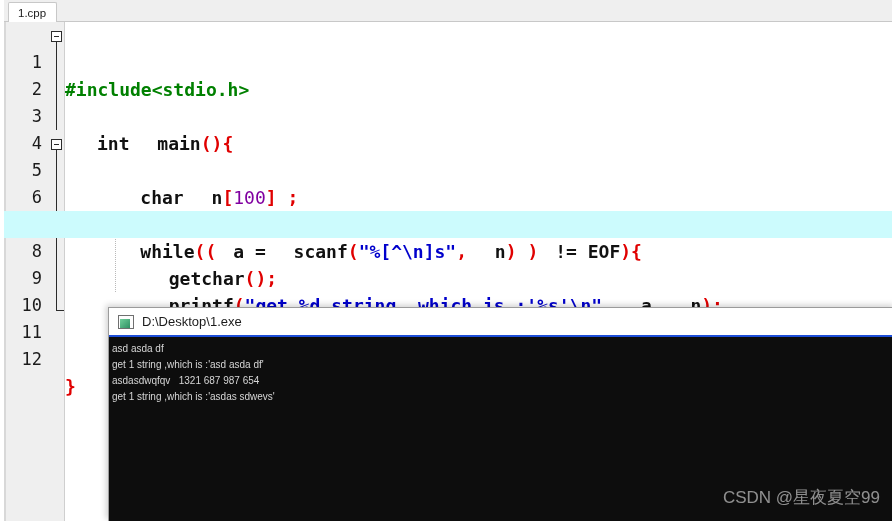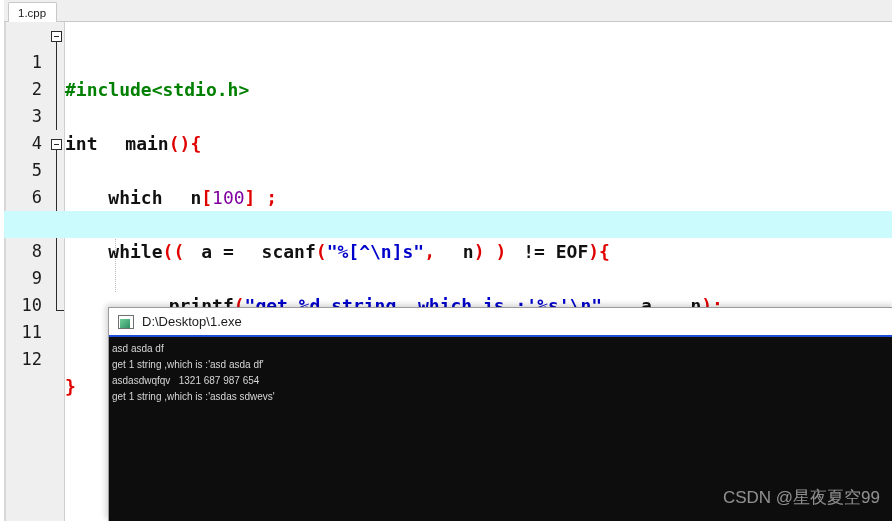--- a/index.html
+++ b/index.html
@@ -115,21 +115,21 @@
     left: 61px;
     font-family: "DejaVu Sans Mono", monospace;
     font-size: 18px;
     font-weight: bold;
     line-height: 27px;
     color: #111111;
     letter-spacing: 0px;
   }
 
   
-  .kw   { color: #111111; font-weight: bold; }
+  .kw   { color: #111111; font-weight: bold; padding-left: 32px; }
   .pre  { color: #008000; font-weight: bold; }
   .str  { color: #0000cc; font-weight: bold; }
   .num  { color: #8000a0; font-weight: normal; }
   .pun  { color: #e00000; font-weight: bold; }
   .idn  { color: #111111; font-weight: bold; margin-left: 17px; }
 
   
   .fold-box {
     position: absolute;
     width: 11px; height: 11px;
@@ -276,35 +276,36 @@
         <span class="linetext"><span class="kw">int</span> <span class="idn">main</span><span class="pun">(){</span></span>
       </div>
 
       <div class="line">
         <span class="lineno">4</span>
         <span class="linetext"></span>
       </div>
 
       <div class="line">
         <span class="lineno">5</span>
-        <span class="linetext">    <span class="kw">which</span> <span class="idn">n</span><span class="pun">[</span><span class="num">100</span><span class="pun">]</span> <span class="pun">;</span></span>
+        <span class="linetext">    <span class="kw">char</span> <span class="idn">n</span><span class="pun">[</span><span class="num">100</span><span class="pun">]</span> <span class="pun">;</span></span>
       </div>
 
       <div class="line">
         <span class="lineno">6</span>
         <span class="linetext">    <span class="kw">int</span> <span class="idn">a</span><span class="pun">;</span></span>
       </div>
 
       <div class="line">
         <span class="lineno">7</span>
         <span class="linetext">    <span class="kw">while</span><span class="pun">((</span><span class="idn">a = </span><span class="idn">scanf</span><span class="pun">(</span><span class="str">"%[^\n]s"</span><span class="pun">,</span><span class="idn"> n</span><span class="pun">)</span> <span class="pun">)</span><span class="idn">!= EOF</span><span class="pun">){</span></span>
       </div>
 
       <div class="line hl">
         <span class="lineno">8</span>
+        <span class="linetext">        <span class="idn">getchar</span><span class="pun">();</span></span>
       </div>
 
       <div class="line">
         <span class="lineno">9</span>
         <span class="linetext">        <span class="idn">printf</span><span class="pun">(</span><span class="str">"get %d string ,which is :'%s'\n"</span><span class="pun">,</span><span class="idn"> a</span><span class="pun">,</span><span class="idn"> n</span><span class="pun">);</span></span>
       </div>
 
       <div class="line">
         <span class="lineno">10</span>
         <span class="linetext">    <span class="pun">}</span></span>

